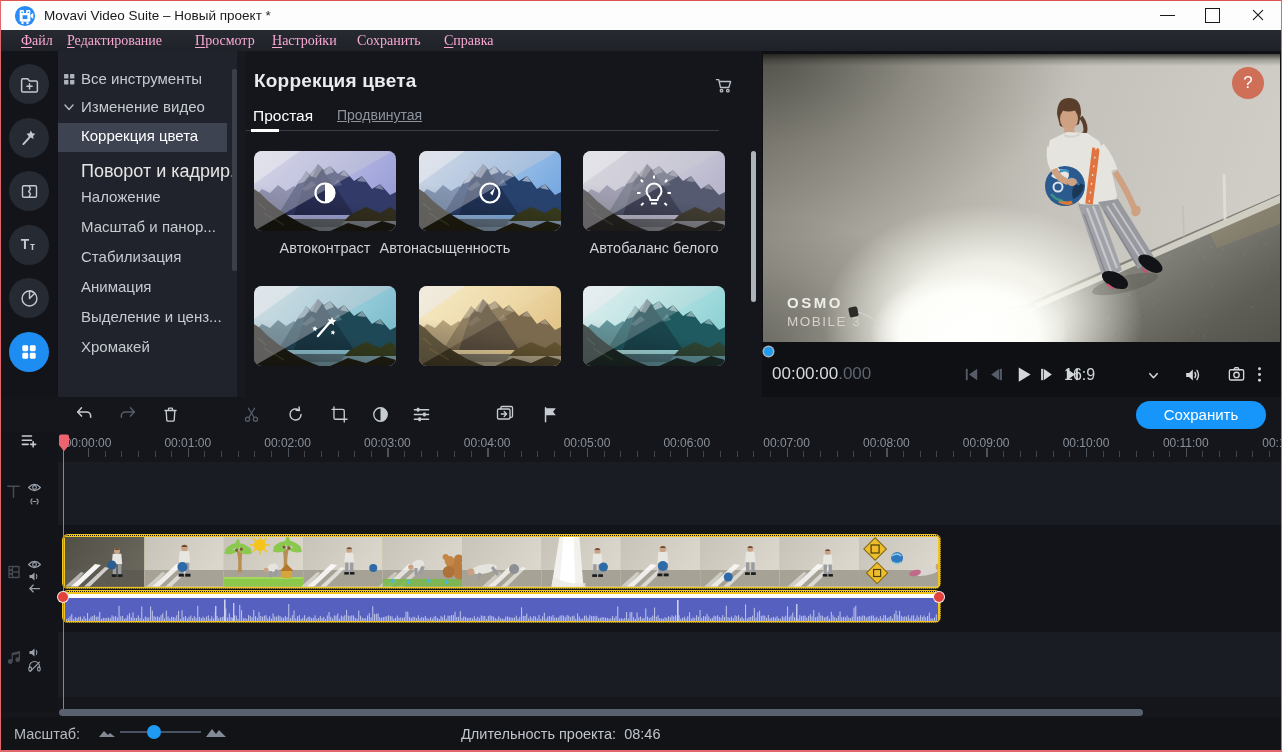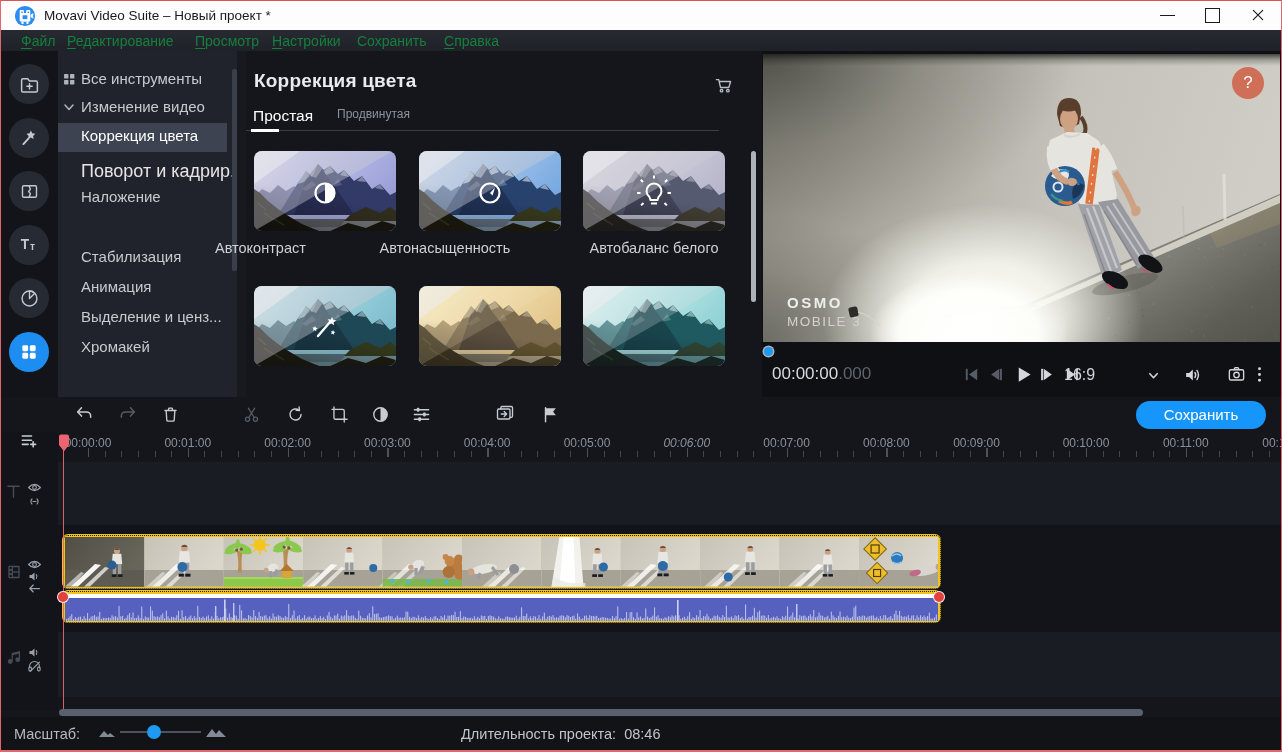--- a/index.html
+++ b/index.html
@@ -1,16 +1,16 @@
 <!DOCTYPE html>
 <html><head><meta charset="utf-8"><style>
 html,body{margin:0;padding:0;background:#000;}
 #app{position:relative;width:1282px;height:752px;overflow:hidden;font-family:"Liberation Sans",sans-serif;background:#14161b;-webkit-font-smoothing:antialiased;}
 .a{position:absolute;}
-.menu-item{position:absolute;top:0;height:20px;line-height:20px;font-size:14px;color:#15803d;}
+.menu-item{position:absolute;top:0;height:20px;line-height:20px;font-size:14px;color:#f9a8d4;font-family:Liberation Serif, serif;}
 .menu-item span{text-decoration:underline;text-underline-offset:2px;}
 </style></head><body>
 <div id="app">
 <div class="a" style="left:0;top:0;width:1282px;height:30px;background:#fdfdfd;"></div>
 <svg class="a" style="left:13.5px;top:4.5px;" width="22" height="22" viewBox="0 0 24 24">
       <circle cx="12" cy="12" r="11" fill="#2a8cf4"></circle>
 <g fill="#fff">
         <rect x="6.2" y="5.5" width="4.6" height="4.6" rx="1"></rect>
         <rect x="13.2" y="5.5" width="4.6" height="4.6" rx="1"></rect>
 <rect x="6.2" y="8.8" width="11.6" height="9.4" rx="1.5"></rect>
@@ -81,20 +81,21 @@
         <rect x="13" y="13" width="7" height="7" rx="1.6"></rect>
       </g>
     </svg>
 <div class="a" style="left:58px;top:51px;width:188px;height:346px;background:#20232b;"></div>
 <div class="a" style="left:58px;top:123px;width:169px;height:29px;background:#3d4350;"></div>
 <div class="a" style="left:81px;top:64px;height:30px;line-height:30px;font-size:15px;color:#c6cbd1;white-space:nowrap">Все инструменты</div>
 <div class="a" style="left:81px;top:92px;height:30px;line-height:30px;font-size:15px;color:#c6cbd1;white-space:nowrap">Изменение видео</div>
 <div class="a" style="left:81px;top:120.5px;height:30px;line-height:30px;font-size:15px;color:#ffffff;white-space:nowrap">Коррекция цвета</div>
 <div class="a" style="left:81px;top:156px;height:30px;line-height:30px;font-size:18px;color:#e5e5e5;white-space:nowrap">Поворот и кадрир...</div>
 <div class="a" style="left:81px;top:181.5px;height:30px;line-height:30px;font-size:15px;color:#c6cbd1;white-space:nowrap">Наложение</div>
+<div class="a" style="left:81px;top:211.5px;height:30px;line-height:30px;font-size:15px;color:#c6cbd1;white-space:nowrap">Масштаб и панор...</div>
 <div class="a" style="left:81px;top:241.5px;height:30px;line-height:30px;font-size:15px;color:#c6cbd1;white-space:nowrap">Стабилизация</div>
 <div class="a" style="left:81px;top:271.5px;height:30px;line-height:30px;font-size:15px;color:#c6cbd1;white-space:nowrap">Анимация</div>
 <div class="a" style="left:81px;top:301.5px;height:30px;line-height:30px;font-size:15px;color:#c6cbd1;white-space:nowrap">Выделение и ценз...</div>
 <div class="a" style="left:81px;top:331.5px;height:30px;line-height:30px;font-size:15px;color:#c6cbd1;white-space:nowrap">Хромакей</div>
 <svg class="a" style="left:62.5px;top:72.5px;" width="13" height="13" viewBox="0 0 24 24">
       <g fill="#aeb4bd">
         <rect x="2" y="2" width="8" height="8" rx="1"></rect>
         <rect x="13" y="2" width="8" height="8" rx="1"></rect>
         <rect x="2" y="13" width="8" height="8" rx="1"></rect>
         <rect x="13" y="13" width="8" height="8" rx="1"></rect>
@@ -110,21 +111,21 @@
 <div class="a" style="left:246px;top:51px;width:516px;height:346px;background:#14161b;"></div>
 <div class="a" style="left:254px;top:70px;font-size:19px;font-weight:bold;letter-spacing:0.2px;color:#e9ebee;">Коррекция цвета</div>
 <svg class="a" style="left:713.5px;top:75.5px;" width="19" height="19" viewBox="0 0 24 24">
       <g fill="none" stroke-linecap="round" stroke-linejoin="round" stroke="#b9bec6" stroke-width="1.7">
         <path d="M3,4.5 h3 l2.2,10 h10.5 l2.3,-7.5 H7"></path>
         <circle cx="9.5" cy="18.5" r="1.6"></circle>
         <circle cx="17.5" cy="18.5" r="1.6"></circle>
       </g>
     </svg>
 <div class="a" style="left:253px;top:107px;font-size:15.5px;color:#fff;">Простая</div>
-<div class="a" style="left:337px;top:107px;font-size:12px;color:#8d939d;">Продвинутая</div>
+<div class="a" style="left:337px;top:107px;font-size:14px;color:#8d939d;text-decoration:underline;">Продвинутая</div>
 <div class="a" style="left:246px;top:130px;width:473px;height:1px;background:#3a3e46;"></div>
 <div class="a" style="left:251px;top:129px;width:28px;height:3px;background:#fff;"></div>
 <div class="a" style="left:254px;top:151px;width:142px;height:80px;border-radius:8px;overflow:hidden">
       <svg class="a" style="" width="142" height="81" viewBox="0 0 142 81">
         <defs>
 <linearGradient id="sky0" x1="0" y1="0" x2="1" y2="0.5">
 <stop offset="0" stop-color="#dcdcf1"></stop>
             <stop offset="0.55" stop-color="#b4b7e4"></stop>
             <stop offset="1" stop-color="#9a9ed6"></stop>
           </linearGradient>
@@ -380,21 +381,21 @@
 <polygon points="40,68 92,68 86,76 48,76" fill="rgba(20,22,30,0.25)"></polygon>
 <polygon points="96,64 112,56 126,62 136,56 142,60 142,70 90,70" fill="#2f4433"></polygon>
 <polygon points="0,81 0,38 6,42 14,50 24,58 36,66 48,73 60,78 68,81" fill="#1a2823"></polygon>
 <path d="M4,52 l8,7 M10,62 l9,6 M20,68 l10,6" stroke="#2f4433" stroke-width="1.5" fill="none"></path>
 <polygon points="74,81 94,72 112,77 128,70 142,74 142,81" fill="#1a2823"></polygon>
 <rect width="142" height="81" fill="url(#dark5)"></rect>
 <polygon points="0,0 139,0 0,80" fill="rgba(215,225,228,0.25)"></polygon>
 <polygon points="0,0 46,0 0,33" fill="rgba(236,236,241,0.55)"></polygon>
 </svg>
     </div>
-    <div class="a" style="left:215px;top:240px;width:220px;text-align:left;font-size:14.5px;color:#ced2d8">Автоконтраст</div>
+    <div class="a" style="left:215px;top:240px;width:220px;text-align:center;font-size:14.5px;color:#ced2d8">Автоконтраст</div>
     <div class="a" style="left:379.5px;top:240px;width:220px;font-size:14.5px;color:#ced2d8">Автонасыщенность</div>
     <div class="a" style="left:544px;top:240px;width:220px;text-align:center;font-size:14.5px;color:#ced2d8">Автобаланс белого</div>
 <div class="a" style="left:751px;top:151px;width:5px;height:151px;background:#aeb3bb;border-radius:2.5px;"></div>
 <div class="a" style="left:762px;top:51px;width:520px;height:346px;background:#0e1013;"></div>
 <svg class="a" style="left:763px;top:54px;" width="517" height="288" viewBox="0 0 517 288">
       <defs>
 <linearGradient id="wallg" x1="0" y1="0" x2="1" y2="0.18">
 <stop offset="0" stop-color="#8a887e"></stop>
           <stop offset="0.3" stop-color="#a8a69c"></stop>
           <stop offset="0.62" stop-color="#c4c2ba"></stop>
@@ -687,24 +688,24 @@
         <path d="M4,6 h11 M4,11 h11 M4,16 h7"></path>
         <path d="M17,13 v6 M14,16 h6"></path>
       </g>
     </svg>
 <div class="a" style="left:55.0px;top:436px;width:66px;text-align:center;font-size:12px;color:#8b919b;">00:00:00</div>
     <div class="a" style="left:154.8px;top:436px;width:66px;text-align:center;font-size:12px;color:#8b919b;">00:01:00</div>
     <div class="a" style="left:254.6px;top:436px;width:66px;text-align:center;font-size:12px;color:#8b919b;">00:02:00</div>
     <div class="a" style="left:354.4px;top:436px;width:66px;text-align:center;font-size:12px;color:#8b919b;">00:03:00</div>
     <div class="a" style="left:454.2px;top:436px;width:66px;text-align:center;font-size:12px;color:#8b919b;">00:04:00</div>
     <div class="a" style="left:554.0px;top:436px;width:66px;text-align:center;font-size:12px;color:#8b919b;">00:05:00</div>
-    <div class="a" style="left:653.8px;top:436px;width:66px;text-align:center;font-size:12px;color:#8b919b;font-style:italic;">00:06:00</div>
+    <div class="a" style="left:653.8px;top:436px;width:66px;text-align:center;font-size:12px;color:#8b919b;">00:06:00</div>
     <div class="a" style="left:753.6px;top:436px;width:66px;text-align:center;font-size:12px;color:#8b919b;">00:07:00</div>
     <div class="a" style="left:853.4px;top:436px;width:66px;text-align:center;font-size:12px;color:#8b919b;">00:08:00</div>
-    <div class="a" style="left:953.2px;top:436px;width:66px;font-size:12px;color:#8b919b;">00:09:00</div>
+    <div class="a" style="left:953.2px;top:436px;width:66px;text-align:center;font-size:12px;color:#8b919b;">00:09:00</div>
     <div class="a" style="left:1053.0px;top:436px;width:66px;text-align:center;font-size:12px;color:#8b919b;">00:10:00</div>
     <div class="a" style="left:1152.8px;top:436px;width:66px;text-align:center;font-size:12px;color:#8b919b;">00:11:00</div>
     <div class="a" style="left:1252.6px;top:436px;width:66px;text-align:center;font-size:12px;color:#8b919b;">00:12:00</div>
 <div class="a" style="left:88.0px;top:448px;width:1.4px;height:9px;background:#4d535c;"></div>
     <div class="a" style="left:104.6px;top:451px;width:1px;height:6px;background:#3f454e;"></div>
     <div class="a" style="left:121.3px;top:451px;width:1px;height:6px;background:#3f454e;"></div>
     <div class="a" style="left:137.9px;top:451px;width:1px;height:6px;background:#3f454e;"></div>
     <div class="a" style="left:154.5px;top:451px;width:1px;height:6px;background:#3f454e;"></div>
     <div class="a" style="left:171.2px;top:451px;width:1px;height:6px;background:#3f454e;"></div>
     <div class="a" style="left:187.8px;top:448px;width:1.4px;height:9px;background:#4d535c;"></div>

